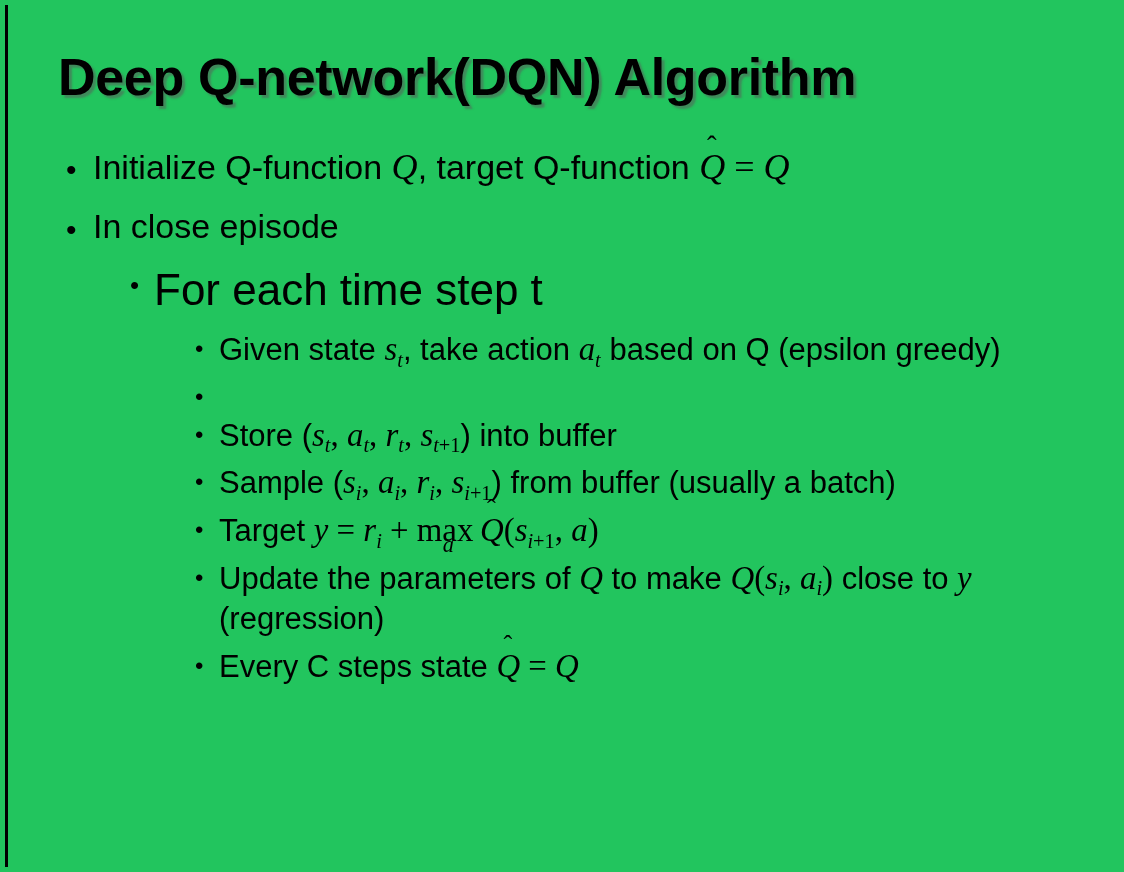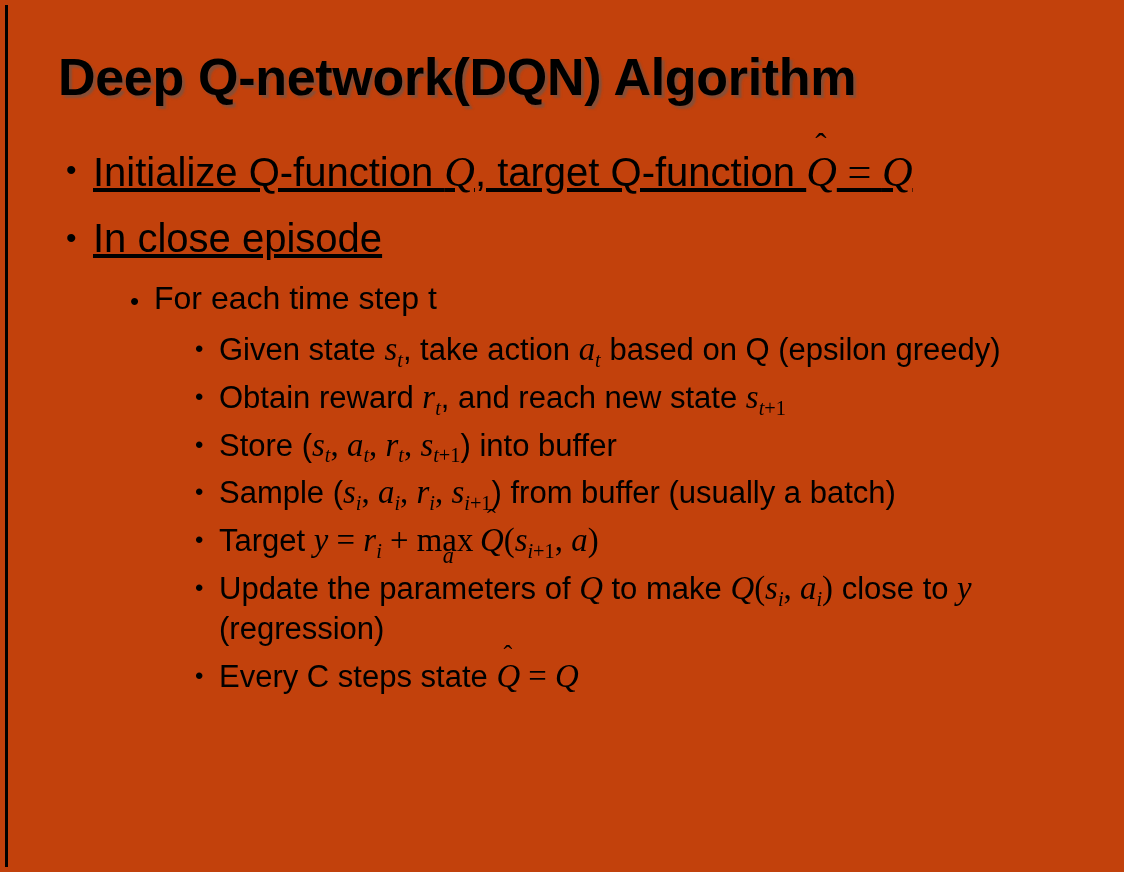--- a/index.html
+++ b/index.html
@@ -7,21 +7,21 @@
     padding: 0;
     background: #ffffff;
   }
   body {
     font-family: "Liberation Sans", sans-serif;
   }
   .slide {
     position: relative;
     width: 1124px;
     height: 872px;
-    background: #c2410c;
+    background: #22c55e;
     overflow: hidden;
     box-sizing: border-box;
   }
   
   .left-rule {
     position: absolute;
     left: 5px;
     top: 5px;
     width: 3px;
     height: 862px;
@@ -58,26 +58,26 @@
     color: #000000;
     text-align: left;
   }
   .bullet-text {
     flex: 1 1 auto;
   }
 
   
   .lvl1 { padding-left: 66px; margin-bottom: 14px; }
   .lvl1 .bullet-glyph { width: 27px; font-size: 30px; padding-top: 10px; }
-  .lvl1 .bullet-text { font-size: 40px; line-height: 1.27; text-decoration: underline; }
+  .lvl1 .bullet-text { font-size: 34px; line-height: 1.27; }
 
   
   .lvl2 { padding-left: 130px; margin-bottom: 10px; }
   .lvl2 .bullet-glyph { width: 24px; font-size: 26px; padding-top: 10px; }
-  .lvl2 .bullet-text { font-size: 32px; line-height: 1.27; }
+  .lvl2 .bullet-text { font-size: 44px; line-height: 1.27; }
 
   
   .lvl3 { padding-left: 195px; margin-bottom: 5px; }
   .lvl3 .bullet-glyph { width: 24px; font-size: 24px; padding-top: 9px; }
   .lvl3 .bullet-text { font-size: 31px; line-height: 1.30; padding-right: 30px; }
 
   
   .m {
     font-family: "Liberation Serif", "DejaVu Serif", serif;
     font-style: italic;
@@ -153,21 +153,20 @@
       <div class="bullet-row lvl2">
         <span class="bullet-glyph">•</span>
         <span class="bullet-text"><span>For each time step t</span></span>
       </div>
       <div class="bullet-row lvl3">
         <span class="bullet-glyph">•</span>
         <span class="bullet-text"><span>Given state </span><span class="m"><span>s</span><sub><span>t</span></sub></span><span>, take action </span><span class="m"><span>a</span><sub><span>t</span></sub></span><span> based on Q (epsilon greedy)</span></span>
       </div>
       <div class="bullet-row lvl3">
         <span class="bullet-glyph">•</span>
-        <span class="bullet-text"><span>Obtain reward </span><span class="m"><span>r</span><sub><span>t</span></sub></span><span>, and reach new state </span><span class="m"><span>s</span><sub><span>t</span><span class="up">+1</span></sub></span></span>
       </div>
       <div class="bullet-row lvl3">
         <span class="bullet-glyph">•</span>
         <span class="bullet-text"><span>Store (</span><span class="m"><span>s</span><sub><span>t</span></sub></span><span class="mu">, </span><span class="m"><span>a</span><sub><span>t</span></sub></span><span class="mu">, </span><span class="m"><span>r</span><sub><span>t</span></sub></span><span class="mu">, </span><span class="m"><span>s</span><sub><span>t</span><span class="up">+1</span></sub></span><span>) into buffer</span></span>
       </div>
       <div class="bullet-row lvl3">
         <span class="bullet-glyph">•</span>
         <span class="bullet-text"><span>Sample (</span><span class="m"><span>s</span><sub><span>i</span></sub></span><span class="mu">, </span><span class="m"><span>a</span><sub><span>i</span></sub></span><span class="mu">, </span><span class="m"><span>r</span><sub><span>i</span></sub></span><span class="mu">, </span><span class="m"><span>s</span><sub><span>i</span><span class="up">+1</span></sub></span><span>) from buffer (usually a batch)</span></span>
       </div>
       <div class="bullet-row lvl3">

